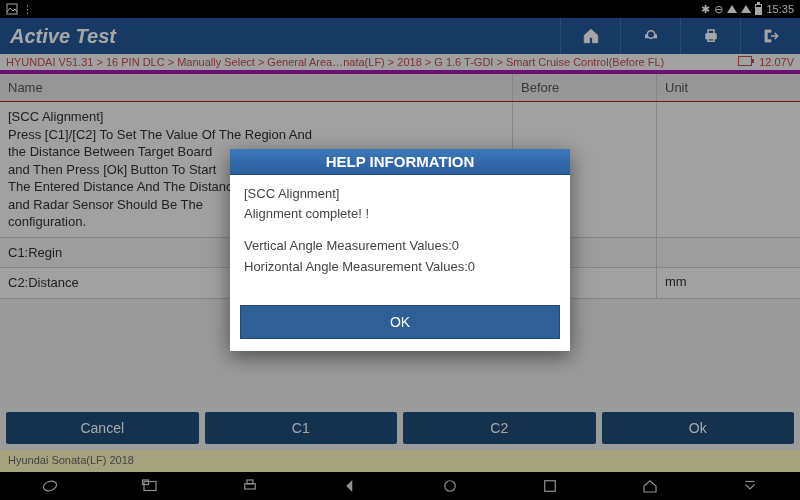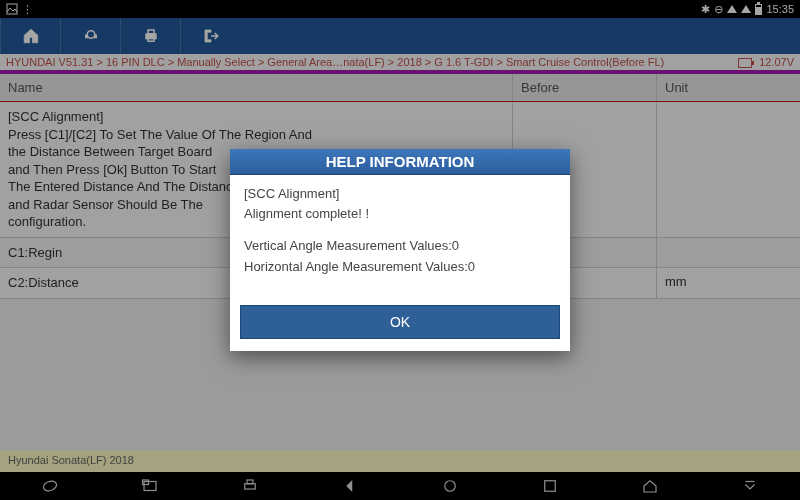--- a/index.html
+++ b/index.html
@@ -16,21 +16,21 @@
 
   
   .appheader { height: 36px; background: #245a9c; color: #fff; display:flex; align-items:center; }
   .appheader .title { font-size: 20px; font-style: italic; font-weight: bold; padding-left: 10px; flex:1; }
   .appheader .hbtn { width: 60px; height:100%; display:flex; align-items:center; justify-content:center; border-left:1px solid rgba(255,255,255,0.15); }
   .hicon { width:18px; height:18px; fill:#fff; stroke:#fff; }
 
   
   .breadcrumb { height: 20px; background:#f7f7f7; border-bottom:4px solid #a21caf; display:flex; align-items:center; justify-content:space-between; padding:0 6px; font-size:11px; color:#c0504d; }
   .breadcrumb .path { white-space:nowrap; overflow:hidden; }
-  .breadcrumb .volt { display:flex; align-items:flex-end; gap:7px; color:#c0504d; }
+  .breadcrumb .volt { display:flex; align-items:flex-start; gap:7px; color:#c0504d; }
   .volt-icon { width:14px;height:10px;border:1px solid #c0504d; position:relative;}
   .volt-icon::after{content:"";position:absolute;right:-3px;top:2px;width:2px;height:4px;background:#c0504d;}
 
   
   .tablewrap { flex:1; background:#efefef; overflow:hidden; position:relative; }
   .thead { display:flex; background:#e6e6e6; border-bottom:1px solid #b91c1c; font-size:13px; color:#555; }
   .thead > div, .trow > div { padding:6px 8px; }
   .col-name { flex: 0 0 64%; }
   .col-value { flex: 0 0 18%; border-left:1px solid #ccc;}
   .col-unit { flex: 0 0 18%; border-left:1px solid #ccc;}
@@ -79,20 +79,21 @@
       <span>✱</span>
       <span>⊖</span>
       <span class="tri"></span>
       <span class="tri" style="transform:rotate(0deg)"></span>
       <span class="batt"></span>
       <span>15:35</span>
     </div>
   </div>
 
   <div class="appheader">
+    <div class="title">Active Test</div>
     <div class="hbtn">
       <svg class="hicon" viewBox="0 0 24 24">
           <path d="M3 11 L12 3 L21 11 V21 H14 V14 H10 V21 H3 Z" fill="#fff"></path>
         </svg>
     </div>
     <div class="hbtn">
       <svg class="hicon" viewBox="0 0 24 24">
           <circle cx="12" cy="10" r="5" fill="none" stroke="#fff" stroke-width="2"></circle>
           <path d="M5 10 v4 h2 v-4 M19 10 v4 h-2 v-4" stroke="#fff" stroke-width="2"></path>
         </svg>
@@ -142,20 +143,26 @@
       <div class="col-value"></div>
       <div class="col-unit"></div>
     </div>
     <div class="trow">
       <div class="col-name">C2:Distance</div>
       <div class="col-value"></div>
       <div class="col-unit">mm</div>
     </div>
   </div>
 
+  <div class="actions">
+    <div class="abtn">Cancel</div>
+    <div class="abtn">C1</div>
+    <div class="abtn">C2</div>
+    <div class="abtn">Ok</div>
+  </div>
 
   <div class="footer-info">Hyundai Sonata(LF) 2018</div>
 
   <div class="navbar">
     <svg class="nicon" viewBox="0 0 24 24">
         <ellipse cx="12" cy="12" rx="9" ry="6" transform="rotate(-20 12 12)"></ellipse>
       </svg>
     <svg class="nicon" viewBox="0 0 24 24">
         <rect x="4" y="6" width="16" height="12"></rect>
         <rect x="2" y="4" width="8" height="6"></rect>

